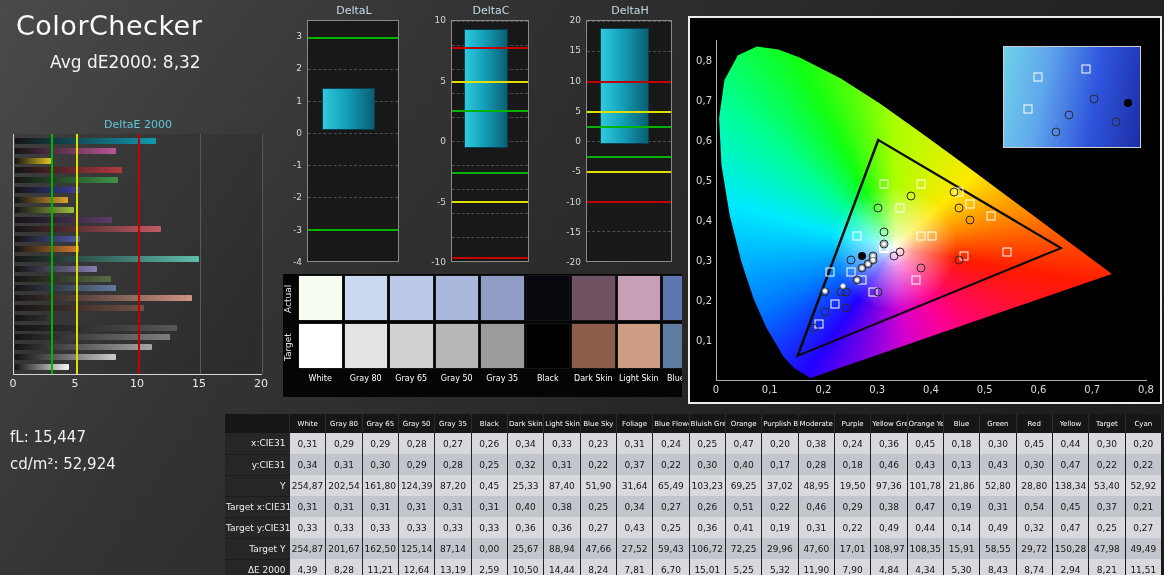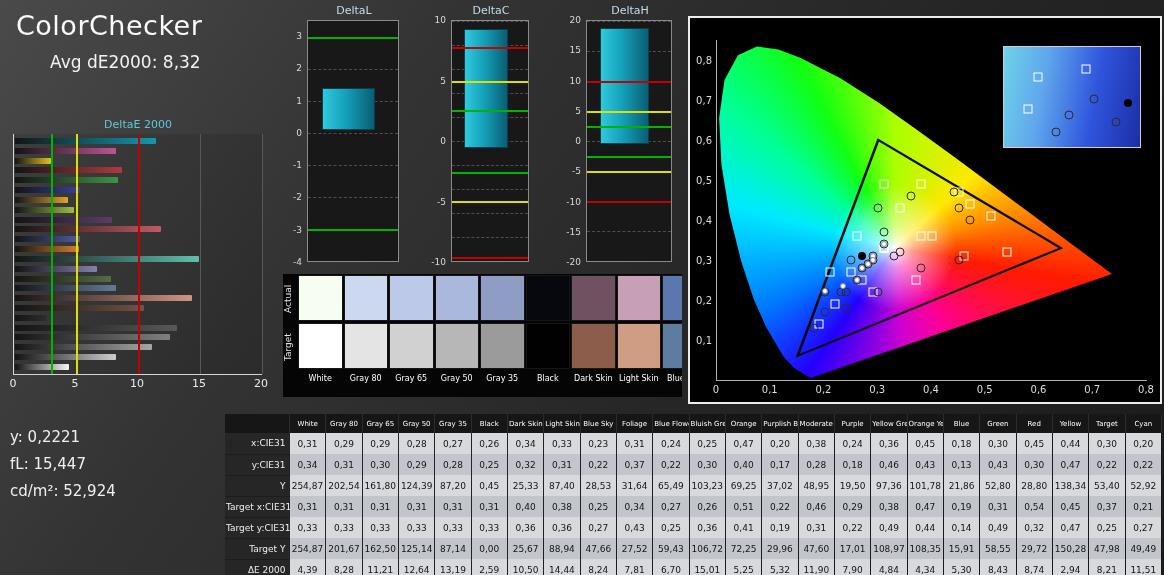--- a/index.html
+++ b/index.html
@@ -431,21 +431,20 @@
         <span style="left: 37.5%;">0,3</span>
         <span style="left: 50%;">0,4</span>
         <span style="left: 62.5%;">0,5</span>
         <span style="left: 75%;">0,6</span>
         <span style="left: 87.5%;">0,7</span>
         <span style="left: 100%;">0,8</span>
       </div>
   </div>
 
   <div id="reading">
-    <div class="rline">y: 0,2221</div>
     <div class="rline">fL: 15,447</div>
     <div class="rline">cd/m²: 52,924</div>
   </div>
 
   <div id="metrics-wrap">
     <table id="metrics-table">
         <thead>
           <tr>
             <th></th>
             <th>White</th>
@@ -532,21 +531,21 @@
           <tr class="even">
             <th>Y</th>
             <td>254,87</td>
             <td>202,54</td>
             <td>161,80</td>
             <td>124,39</td>
             <td>87,20</td>
             <td>0,45</td>
             <td>25,33</td>
             <td>87,40</td>
-            <td>28,53</td>
+            <td>51,90</td>
             <td>31,64</td>
             <td>65,49</td>
             <td>103,23</td>
             <td>69,25</td>
             <td>37,02</td>
             <td>48,95</td>
             <td>19,50</td>
             <td>97,36</td>
             <td>101,78</td>
             <td>21,86</td>

